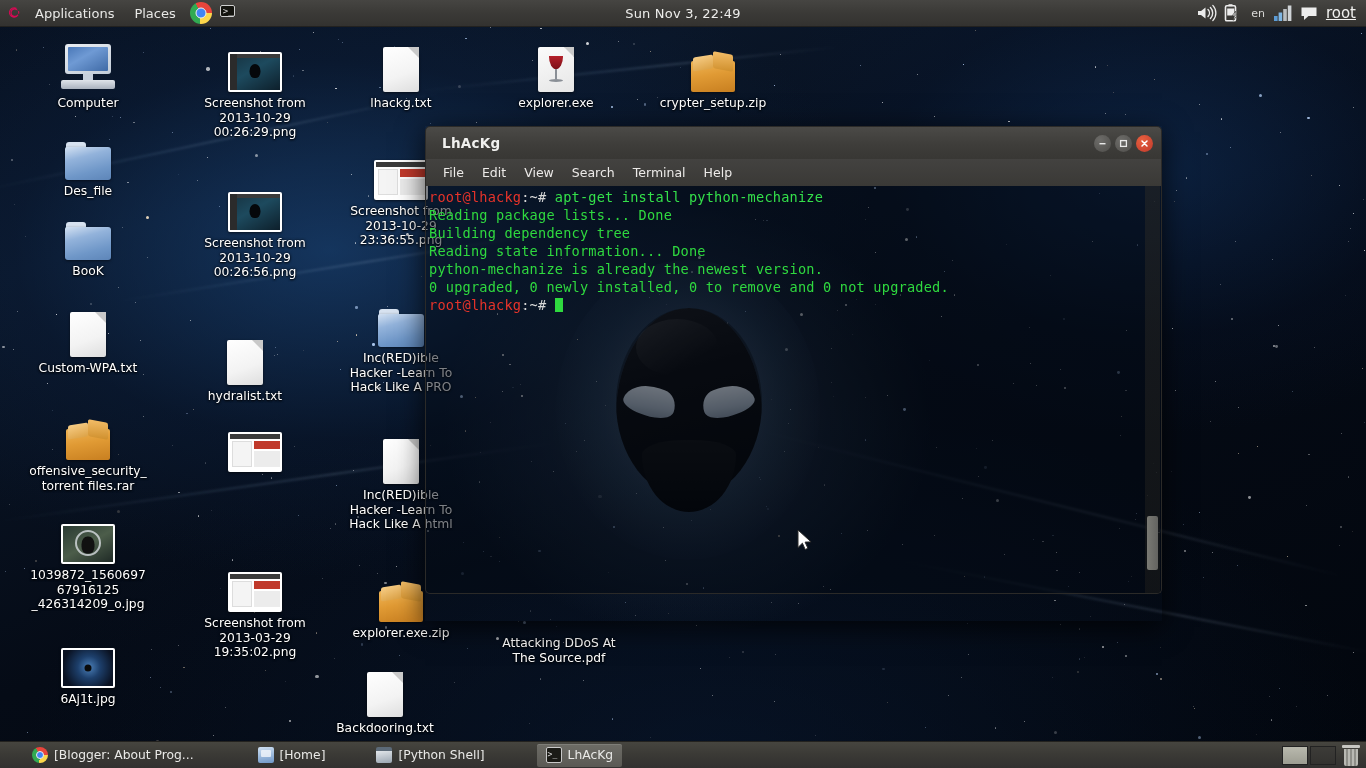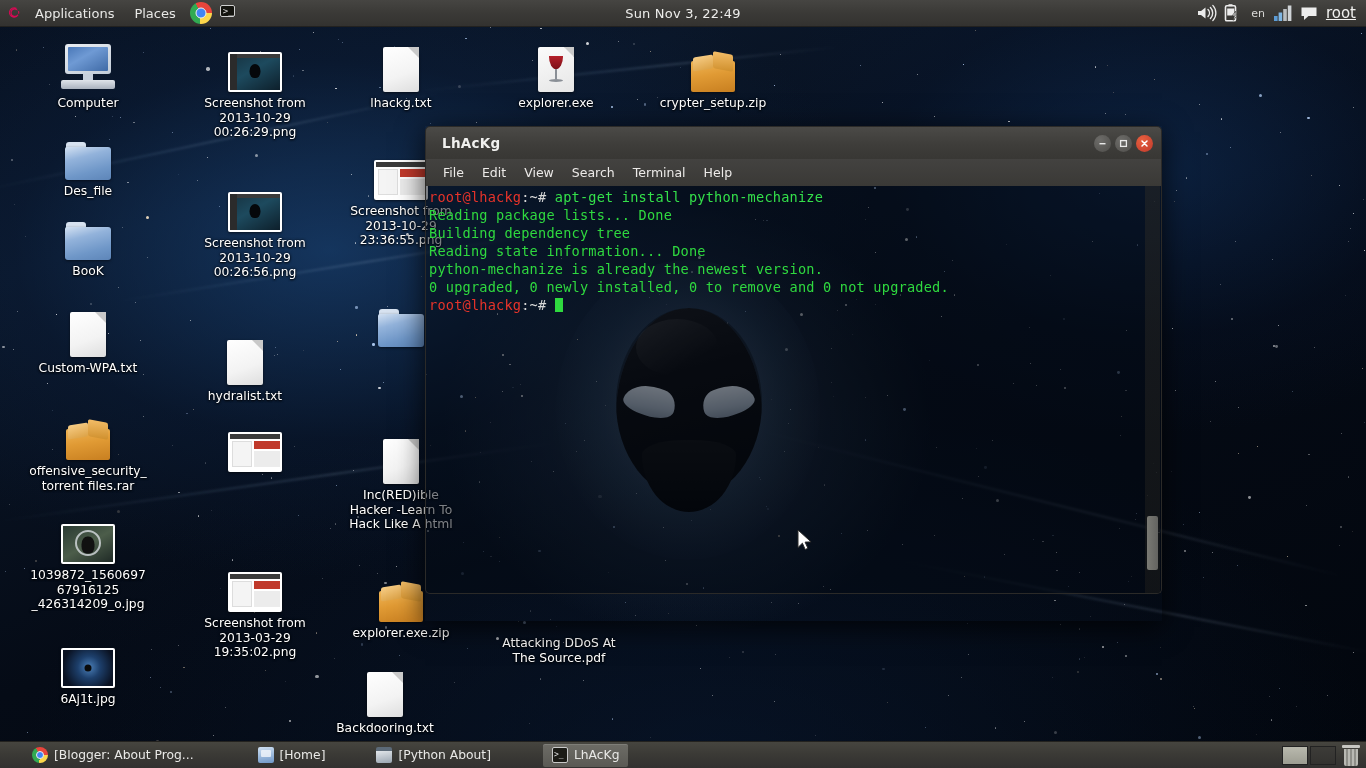--- a/index.html
+++ b/index.html
@@ -976,20 +976,21 @@
         </div>
         <span class="lbl">Screenshot from 2013-10-29 23:36:55.png</span>
       </div>
       <div class="dicon" style="left: 342px; top: 295px;">
         <div class="art">
           <div class="ico-folder">
             <div class="tab"></div>
             <div class="body"></div>
           </div>
         </div>
+        <span class="lbl">Inc(RED)ible Hacker -Learn To Hack Like A PRO</span>
       </div>
       <div class="dicon" style="left: 342px; top: 432px;">
         <div class="art">
           <div class="ico-doc"></div>
         </div>
         <span class="lbl">Inc(RED)ible Hacker -Learn To Hack Like A html</span>
       </div>
       <div class="dicon" style="left: 342px; top: 570px;">
         <div class="art">
           <div class="ico-archive">
@@ -1081,21 +1082,21 @@
         <div class="task">
           <span class="ti chrome"></span>
           <span>[Blogger: About Prog...</span>
         </div>
         <div class="task" style="margin-left: 45px;">
           <span class="ti folder"></span>
           <span>[Home]</span>
         </div>
         <div class="task" style="margin-left: 32px;">
           <span class="ti window"></span>
-          <span>[Python About]</span>
+          <span>[Python Shell]</span>
         </div>
         <div class="task active" style="margin-left: 42px;">
           <span class="ti term">&gt;_</span>
           <span>LhAcKg</span>
         </div>
       </div>
     <div id="bp-right">
       <span class="ws-switcher">
         <span class="ws on"></span>
         <span class="ws off"></span>

